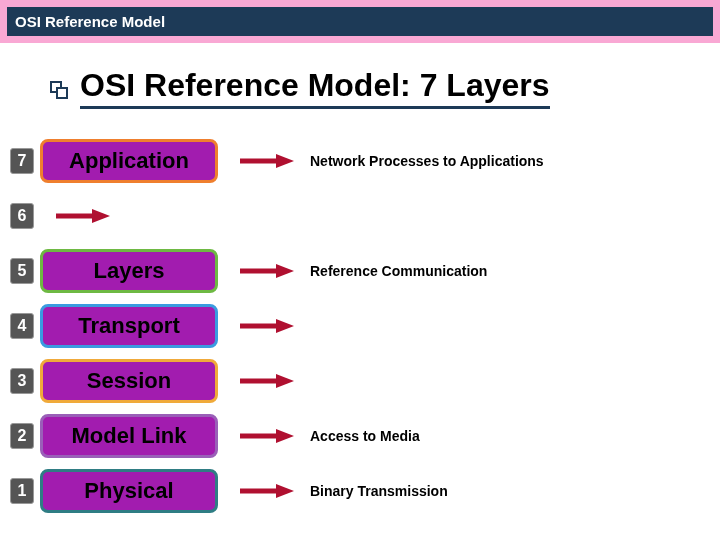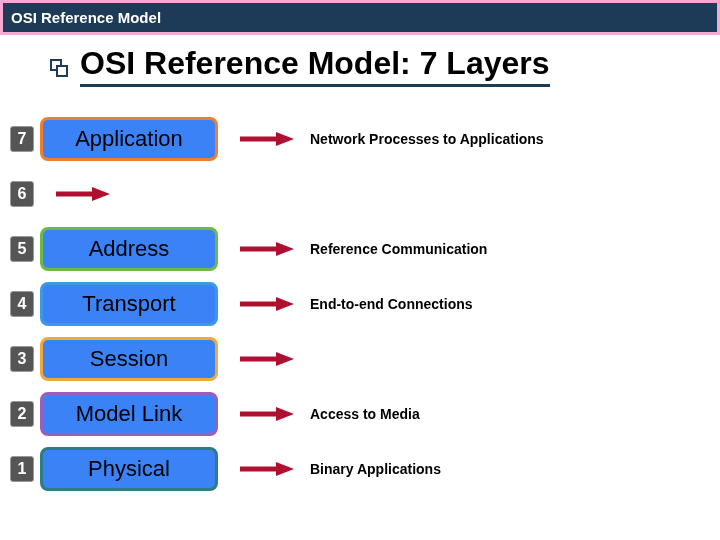--- a/index.html
+++ b/index.html
@@ -1,26 +1,26 @@
 <!DOCTYPE html>
 <html><head>
 <meta charset="utf-8">
 <style>
 *{margin:0;padding:0;box-sizing:border-box}
 body{width:720px;height:540px;background:#fff;font-family:Arial,Helvetica,sans-serif;position:relative;overflow:hidden}
-.header{background:#1d3a57;color:#fff;padding:6px 8px;font-weight:bold;font-size:15px;border:3px solid #f9a8d4}
-.title-wrap{padding:10px 0 6px 50px;display:flex;align-items:center;gap:10px}
+.header{background:#1d3a57;color:#fff;padding:6px 8px;font-weight:bold;font-size:15px;border:7px solid #f9a8d4}
+.title-wrap{padding:24px 0 6px 50px;display:flex;align-items:center;gap:10px}
 .bullet{width:20px;height:14px;display:inline-block;position:relative}
 .bullet::before{content:"";position:absolute;left:0;top:0;width:8px;height:8px;border:2px solid #1d3a57}
 .bullet::after{content:"";position:absolute;left:6px;top:6px;width:8px;height:8px;border:2px solid #1d3a57;background:#fff}
 .title{font-size:32px;font-weight:bold;color:#000;border-bottom:3px solid #1d3a57;padding-bottom:2px}
 .layers{padding:18px 10px 0 10px}
 .row{display:flex;align-items:center;height:55px}
 .numbox{width:24px;height:26px;background:#555;color:#fff;font-weight:bold;font-size:16px;display:flex;align-items:center;justify-content:center;border-radius:3px;border:1px solid #999}
-.layerbox{margin-left:6px;width:178px;height:44px;border:3px solid;border-radius:8px;background:#3b82f6;display:flex;align-items:center;justify-content:center;font-size:22px;font-weight:normal}
+.layerbox{margin-left:6px;width:178px;height:44px;border:3px solid;border-radius:8px;background:#a21caf;display:flex;align-items:center;justify-content:center;font-size:22px;font-weight:bold}
 .c7{border-color:#ef7f2e}.c6{border-color:#e94b6a}.c5{border-color:#6eb943}.c4{border-color:#3a9be0}.c3{border-color:#f0aa3a}.c2{border-color:#9a5fb8}.c1{border-color:#2f7d84}
 .arrow{margin:0 12px 0 20px;width:60px;height:18px;position:relative}
 .arrow svg{width:60px;height:18px}
 .desc{font-size:14px;font-weight:bold}
 </style>
 </head>
 <body>
 
 <div class="header">
   <span>OSI Reference Model</span>
@@ -49,39 +49,38 @@
     <div class="numbox">6</div>
     <div class="arrow"><svg viewBox="0 0 60 18">
           <path d="M2 9 L42 9" stroke="#b01030" stroke-width="5" fill="none"></path>
           <path d="M38 2 L56 9 L38 16 Z" fill="#b01030"></path>
         </svg></div>
   </div>
 
   <div class="row">
     <div class="numbox">5</div>
     <div class="layerbox c5">
-        <span>Address</span>
+        <span>Layers</span>
       </div>
     <div class="arrow"><svg viewBox="0 0 60 18">
           <path d="M2 9 L42 9" stroke="#b01030" stroke-width="5" fill="none"></path>
           <path d="M38 2 L56 9 L38 16 Z" fill="#b01030"></path>
         </svg></div>
     <div class="desc">Reference Communication</div>
   </div>
 
   <div class="row">
     <div class="numbox">4</div>
     <div class="layerbox c4">
         <span>Transport</span>
       </div>
     <div class="arrow"><svg viewBox="0 0 60 18">
           <path d="M2 9 L42 9" stroke="#b01030" stroke-width="5" fill="none"></path>
           <path d="M38 2 L56 9 L38 16 Z" fill="#b01030"></path>
         </svg></div>
-    <div class="desc">End-to-end Connections</div>
   </div>
 
   <div class="row">
     <div class="numbox">3</div>
     <div class="layerbox c3">
         <span>Session</span>
       </div>
     <div class="arrow"><svg viewBox="0 0 60 18">
           <path d="M2 9 L42 9" stroke="#b01030" stroke-width="5" fill="none"></path>
           <path d="M38 2 L56 9 L38 16 Z" fill="#b01030"></path>
@@ -102,16 +101,16 @@
 
   <div class="row">
     <div class="numbox">1</div>
     <div class="layerbox c1">
         <span>Physical</span>
       </div>
     <div class="arrow"><svg viewBox="0 0 60 18">
           <path d="M2 9 L42 9" stroke="#b01030" stroke-width="5" fill="none"></path>
           <path d="M38 2 L56 9 L38 16 Z" fill="#b01030"></path>
         </svg></div>
-    <div class="desc">Binary Applications</div>
+    <div class="desc">Binary Transmission</div>
   </div>
 
 </div>
 
 </body></html>

